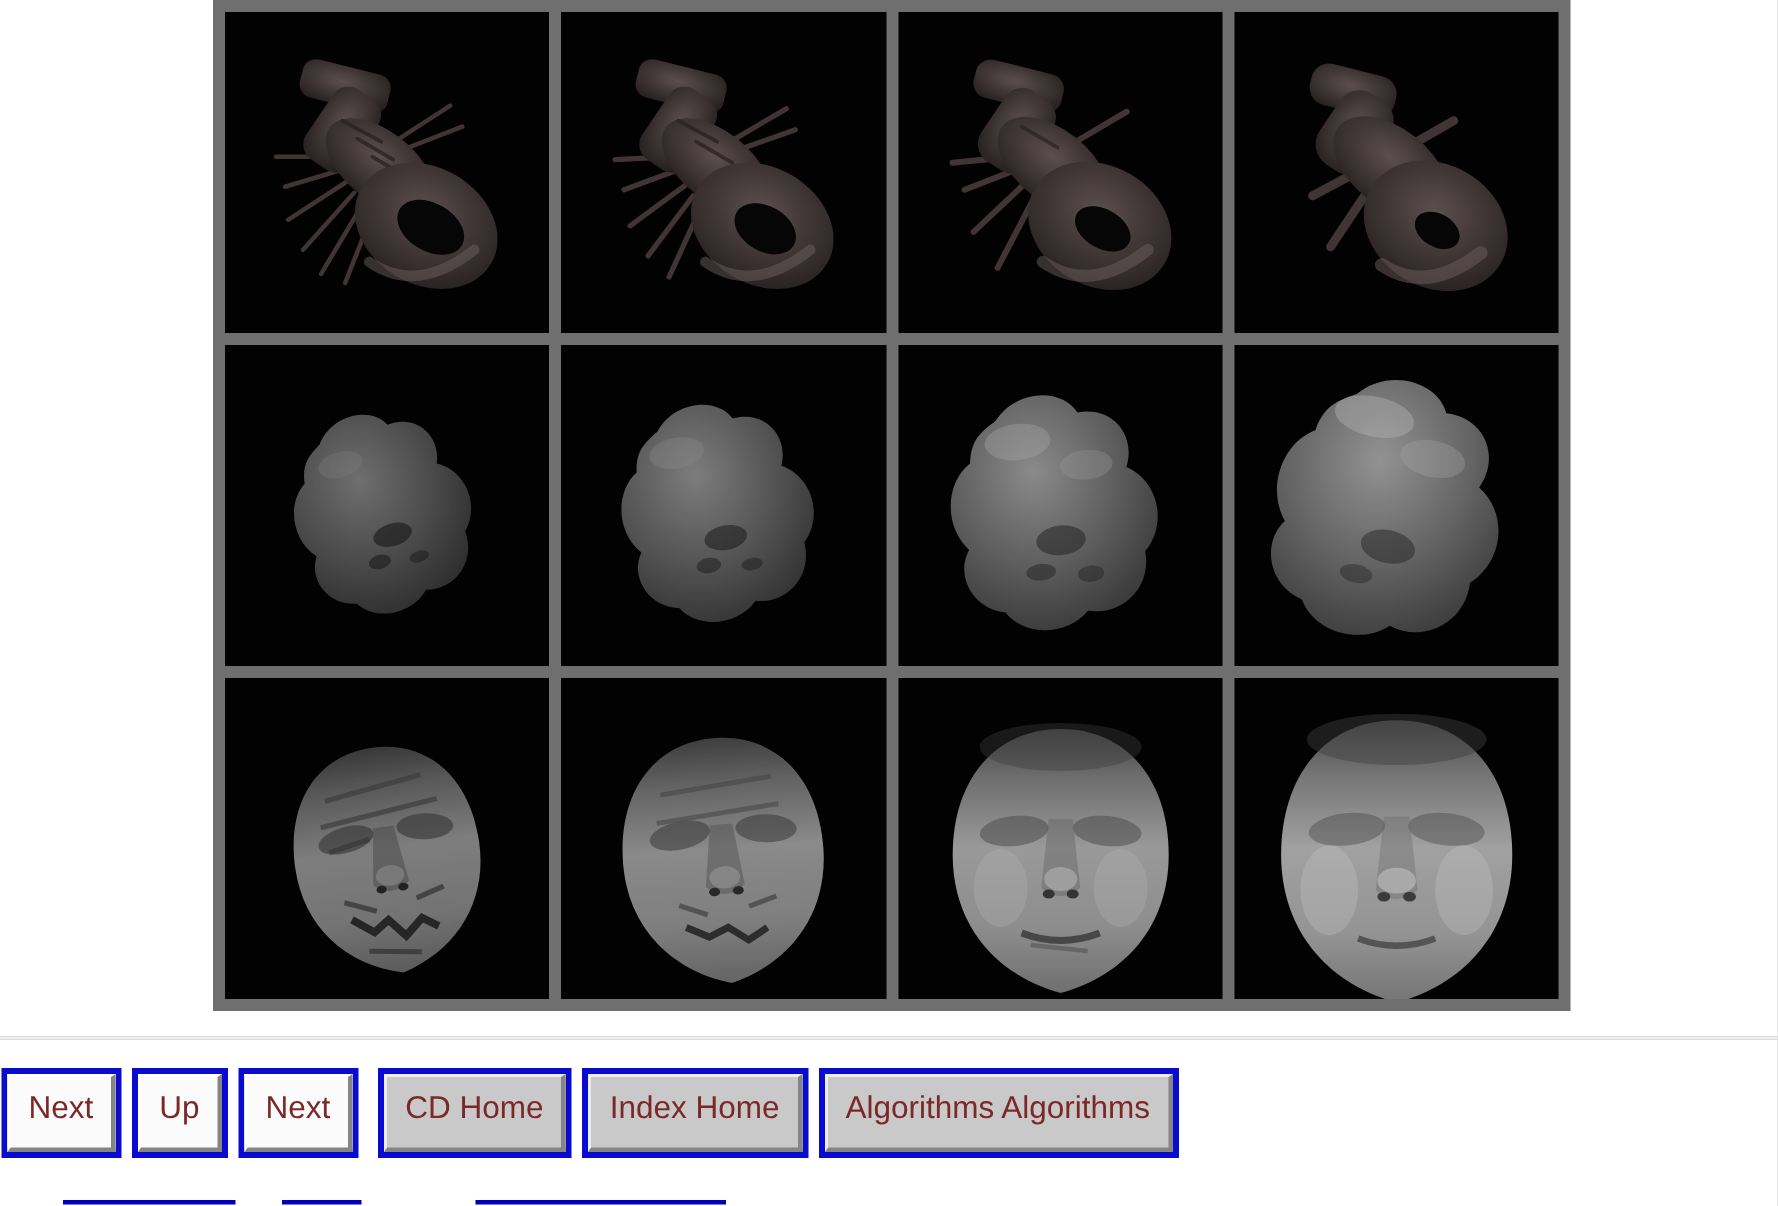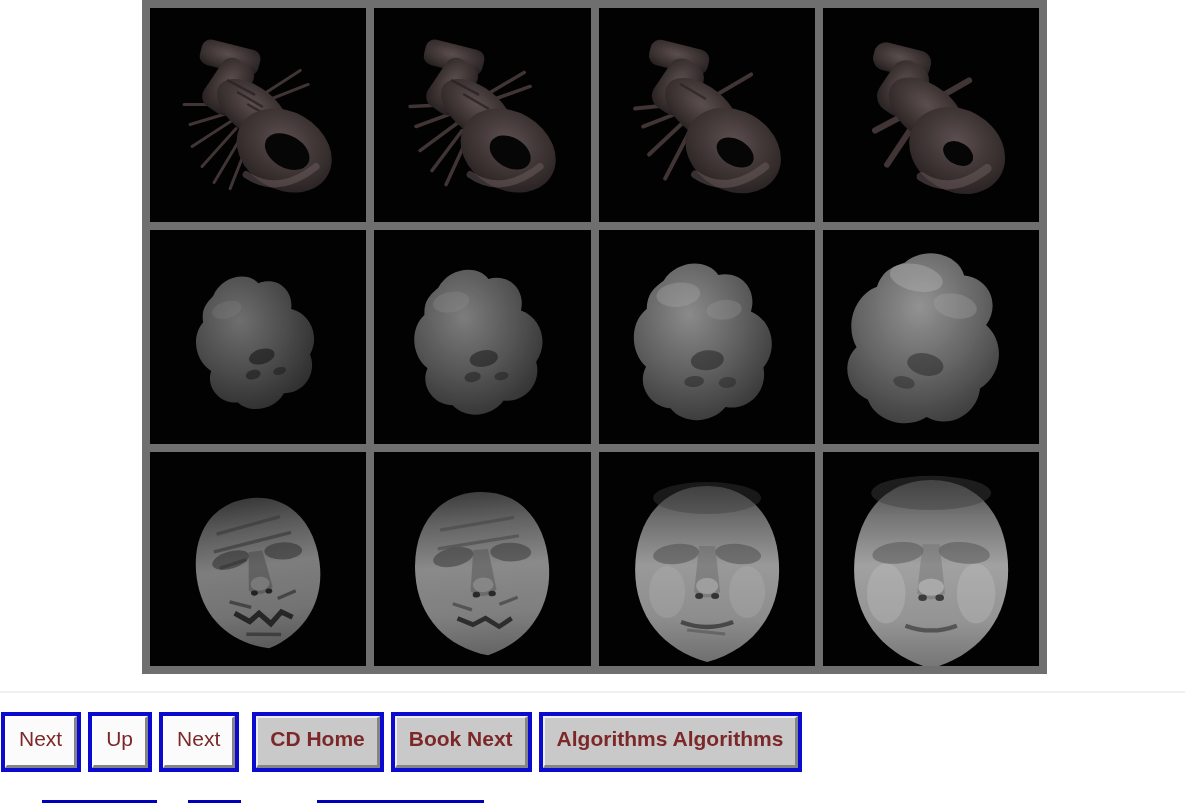--- a/index.html
+++ b/index.html
@@ -20,21 +20,21 @@
           background:#8f8f8f; border:0; border-bottom:2px solid #f0f0f0; }
 
   
   .nav { position:absolute; left:1px; top:712px; display:flex; gap:7px; align-items:stretch; }
   .bluelink { display:inline-block; border:4px solid #0b0bd0; background:#0b0bd0; text-decoration:none; }
   .btn3d { display:inline-block; white-space:nowrap;
            font-size:21px; color:#7c2828; padding:9px 12px 14px 12px;
            background:#fbfbfb;
            border-top:2px solid #ffffff; border-left:2px solid #ffffff;
            border-right:3px solid #858585; border-bottom:3px solid #858585; }
-  .face-gray { background:#c9c9c9; border-top-color:#ededed; border-left-color:#ededed;font-weight:bold; }
+  .face-gray { background:#c9c9c9; border-top-color:#ededed; border-left-color:#ededed; }
   .gap-before { margin-left:6px; }
 
   
   .underline { position:absolute; top:800px; height:3px; background:#0000bb; }
   .u1 { left:42px;  width:115px; }
   .u2 { left:188px; width:53px;  }
   .u3 { left:317px; width:167px; }
 </style>
 </head>
 <body>
@@ -236,21 +236,21 @@
     </div>
   </div>
 
   <hr class="rule">
 
   <div class="nav">
     <a href="#" class="bluelink"><span class="btn3d">Next</span></a>
     <a href="#" class="bluelink"><span class="btn3d">Up</span></a>
     <a href="#" class="bluelink"><span class="btn3d">Next</span></a>
     <a href="#" class="bluelink gap-before"><span class="btn3d face-gray">CD Home</span></a>
-    <a href="#" class="bluelink"><span class="btn3d face-gray">Book Next</span></a>
+    <a href="#" class="bluelink"><span class="btn3d face-gray">Index Home</span></a>
     <a href="#" class="bluelink"><span class="btn3d face-gray">Algorithms Algorithms</span></a>
   </div>
 
   <div>
     <div class="underline u1"></div>
     <div class="underline u2"></div>
     <div class="underline u3"></div>
   </div>
 
 </div>

